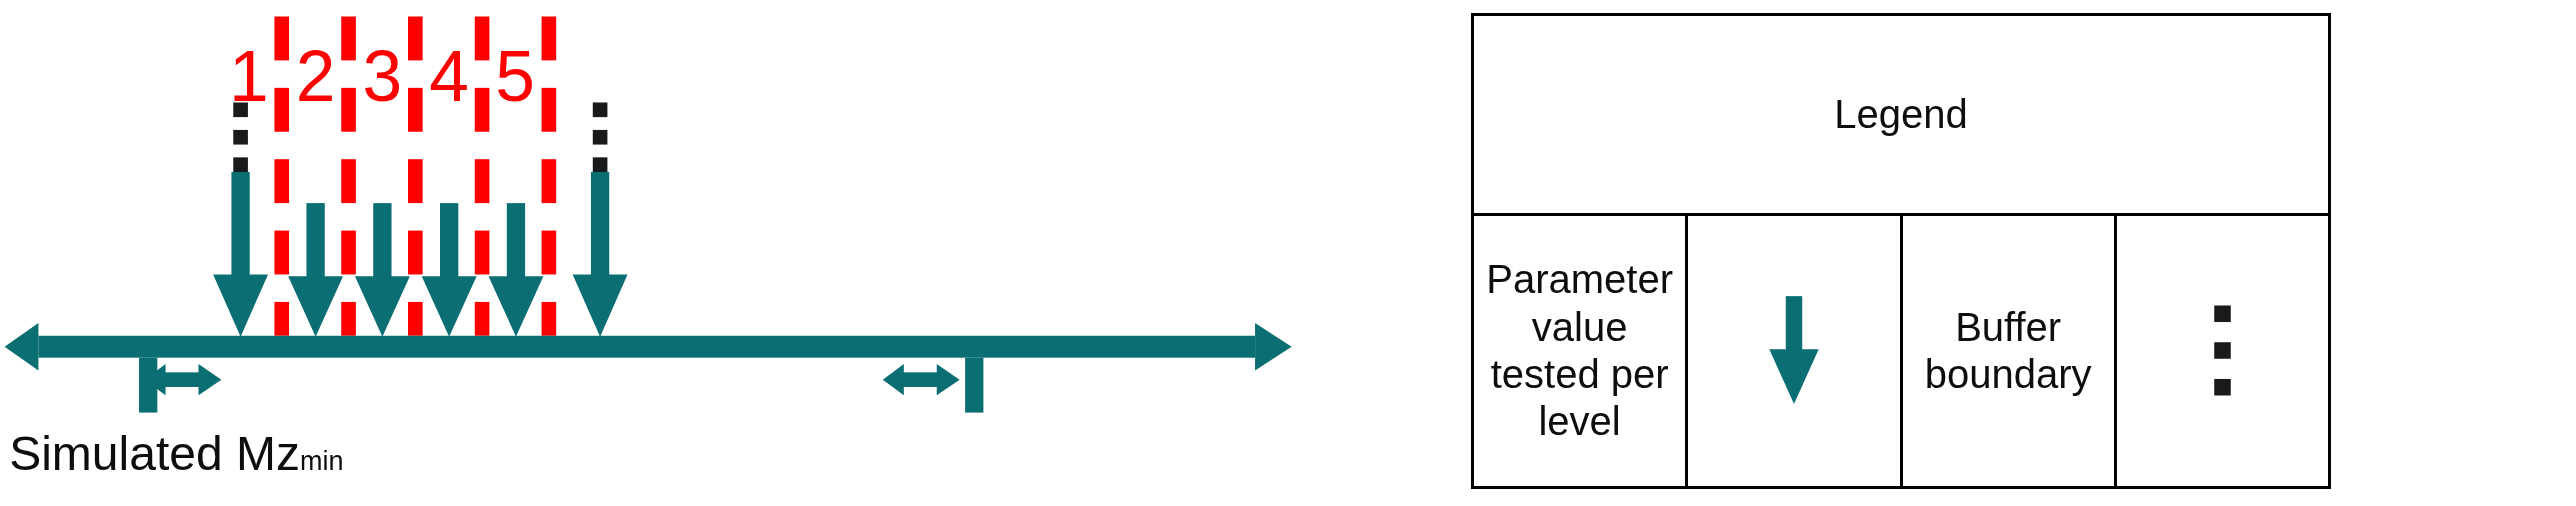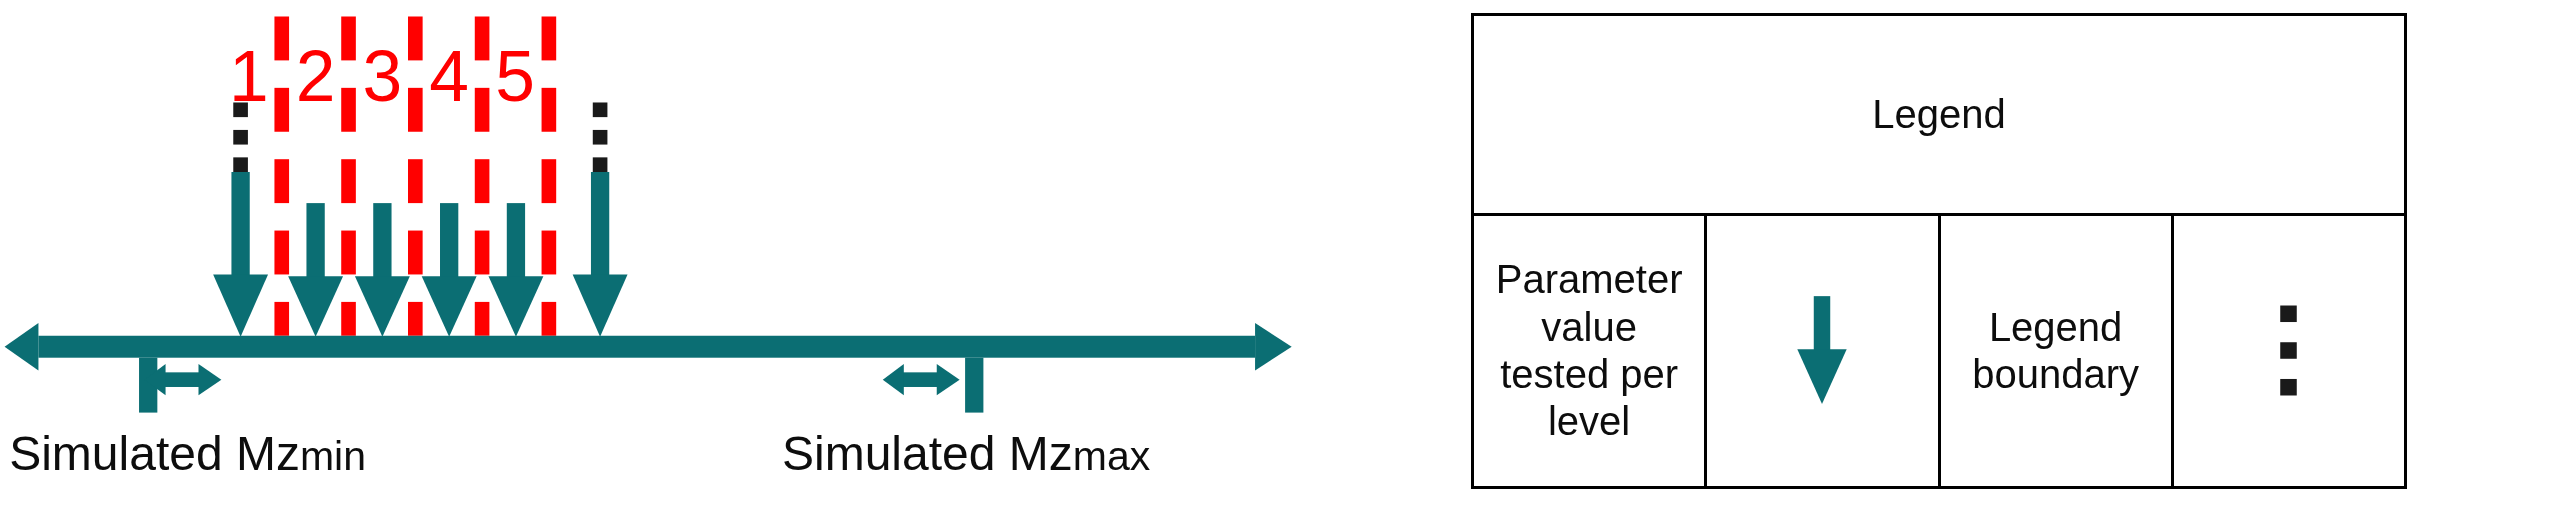--- a/index.html
+++ b/index.html
@@ -32,31 +32,31 @@
 
   .axis-label {
     position: absolute;
     color: #0d0d0d;
     font-family: "Liberation Sans", sans-serif;
     font-size: 48px;
     line-height: 1;
     white-space: nowrap;
   }
   .axis-label .sub {
-    font-size: 41px;
+    font-size: 27px;
   }
   #label-min { left: 9.2px;  top: 430px; }
   #label-max { left: 782px; top: 430px; }
 
   
   #legend-table {
     position: absolute;
     left: 1471px;
     top: 13px;
-    width: 936px;
+    width: 860px;
     height: 476px;
     border-collapse: collapse;
     table-layout: fixed;
     background: #ffffff;
   }
   #legend-table td {
     border: 3.7px solid #000000;
     text-align: center;
     vertical-align: middle;
     color: #0d0d0d;
@@ -196,42 +196,39 @@
         <text x="418" y="110">3</text>
         <text x="491" y="110">4</text>
         <text x="563" y="110">5</text>
       </g>
     </svg>
 
     <div class="axis-label" id="label-min">
       <span>Simulated Mz</span><span class="sub">min</span>
     </div>
 
-    <div class="axis-label" id="label-max">
-      <span>Simulated Mz</span><span class="sub">max</span>
-    </div>
   </div>
 
   <table id="legend-table">
     <tbody>
       <tr>
         <td id="legend-title-cell" colspan="4">Legend</td>
       </tr>
 
       <tr>
         <td class="col-text legend-row-cell">Parameter value tested per level</td>
         <td class="col-sym legend-row-cell">
           <div class="sym-wrap">
             <svg width="64" height="110" viewBox="0 0 70 120" xmlns="http://www.w3.org/2000/svg">
               <rect x="26" y="0" width="18" height="66" fill="#0b6e73"></rect>
               <polygon points="8,58 62,58 35,118" fill="#0b6e73"></polygon>
             </svg>
           </div>
         </td>
-        <td class="col-text2 legend-row-cell">Legend boundary</td>
+        <td class="col-text2 legend-row-cell">Buffer boundary</td>
         <td class="col-sym2 legend-row-cell">
           <div class="sym-wrap">
             <svg width="37" height="101" viewBox="0 0 40 110" xmlns="http://www.w3.org/2000/svg">
               <rect x="11" y="6" width="18" height="18" fill="#1a1a1a"></rect>
               <rect x="11" y="46" width="18" height="18" fill="#1a1a1a"></rect>
               <rect x="11" y="86" width="18" height="18" fill="#1a1a1a"></rect>
             </svg>
           </div>
         </td>
       </tr>

